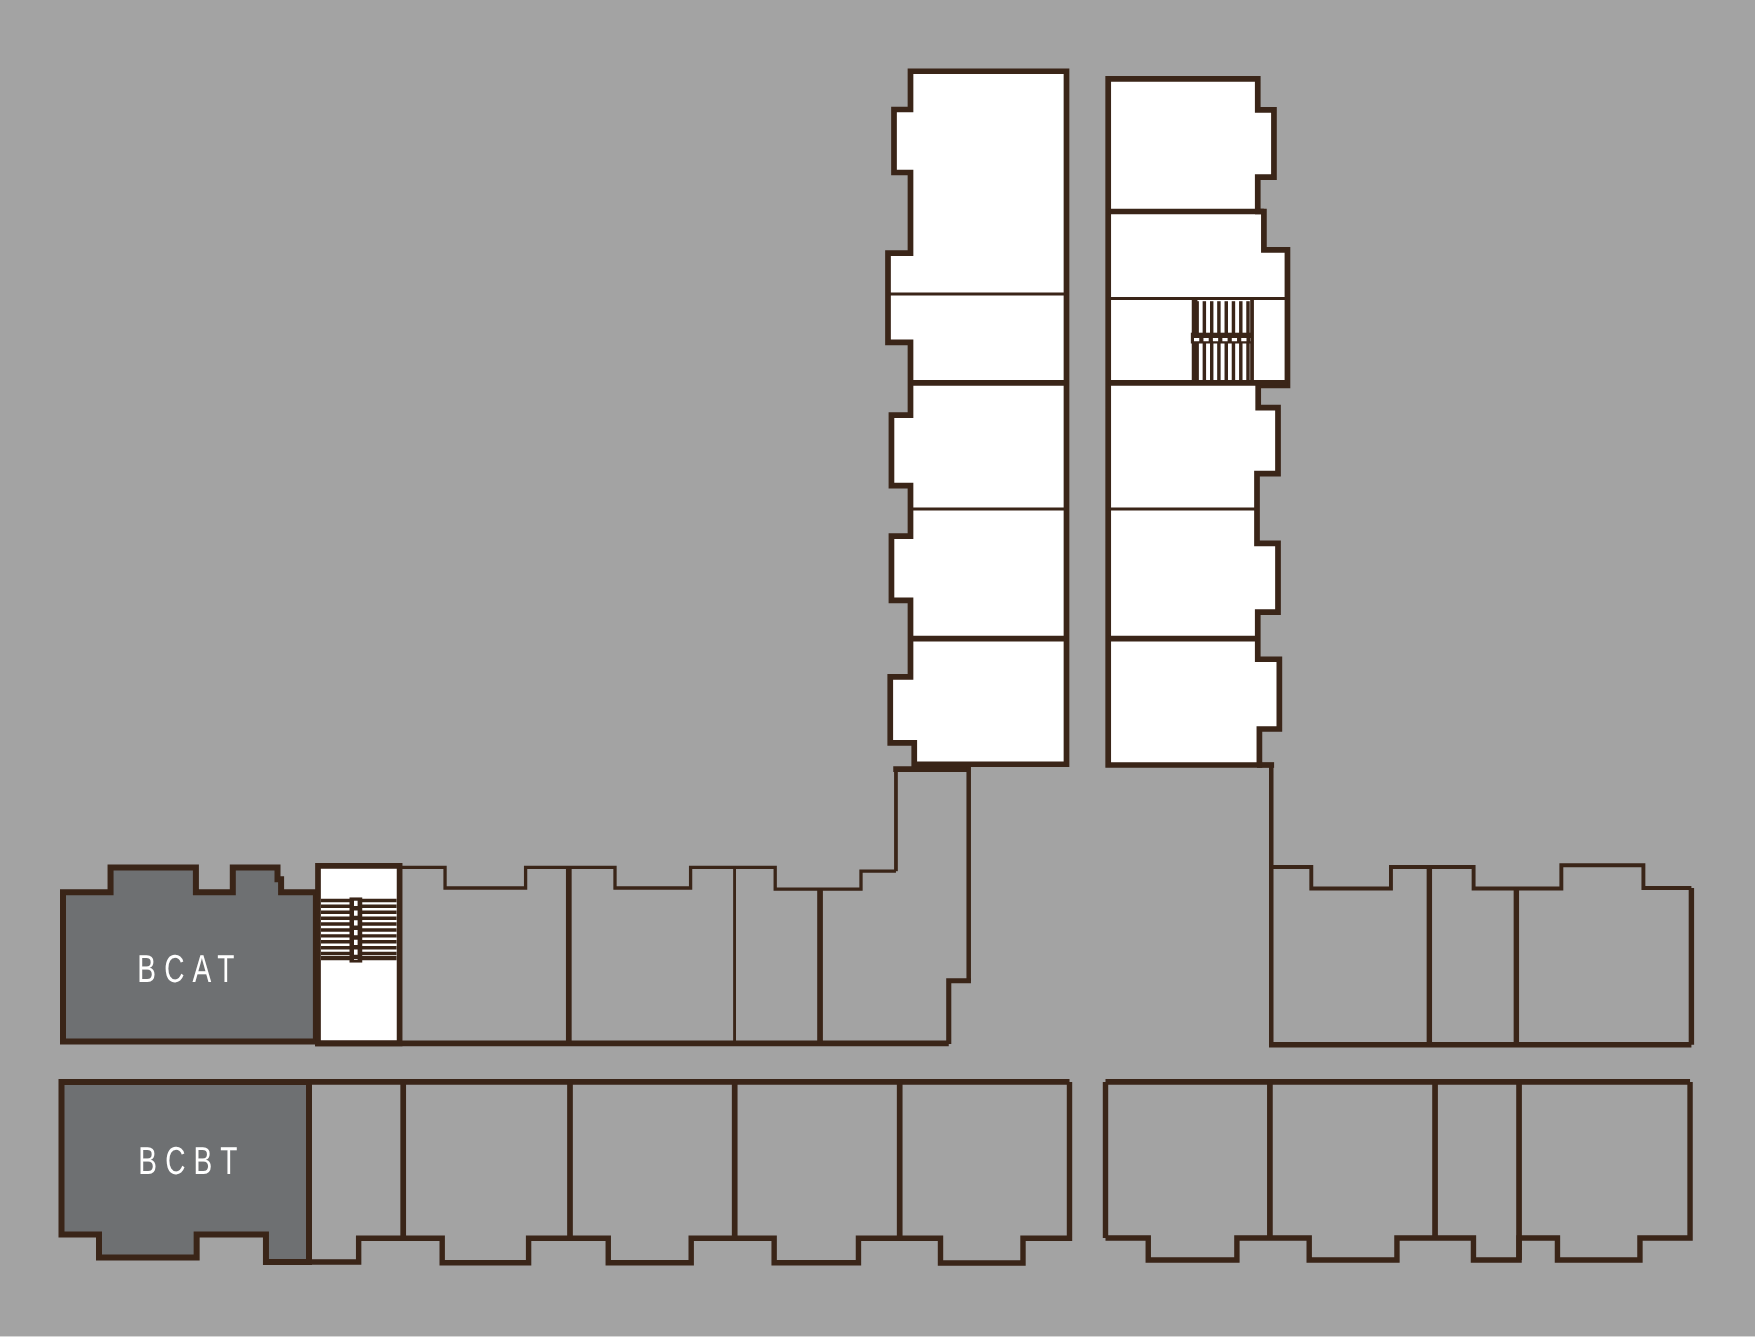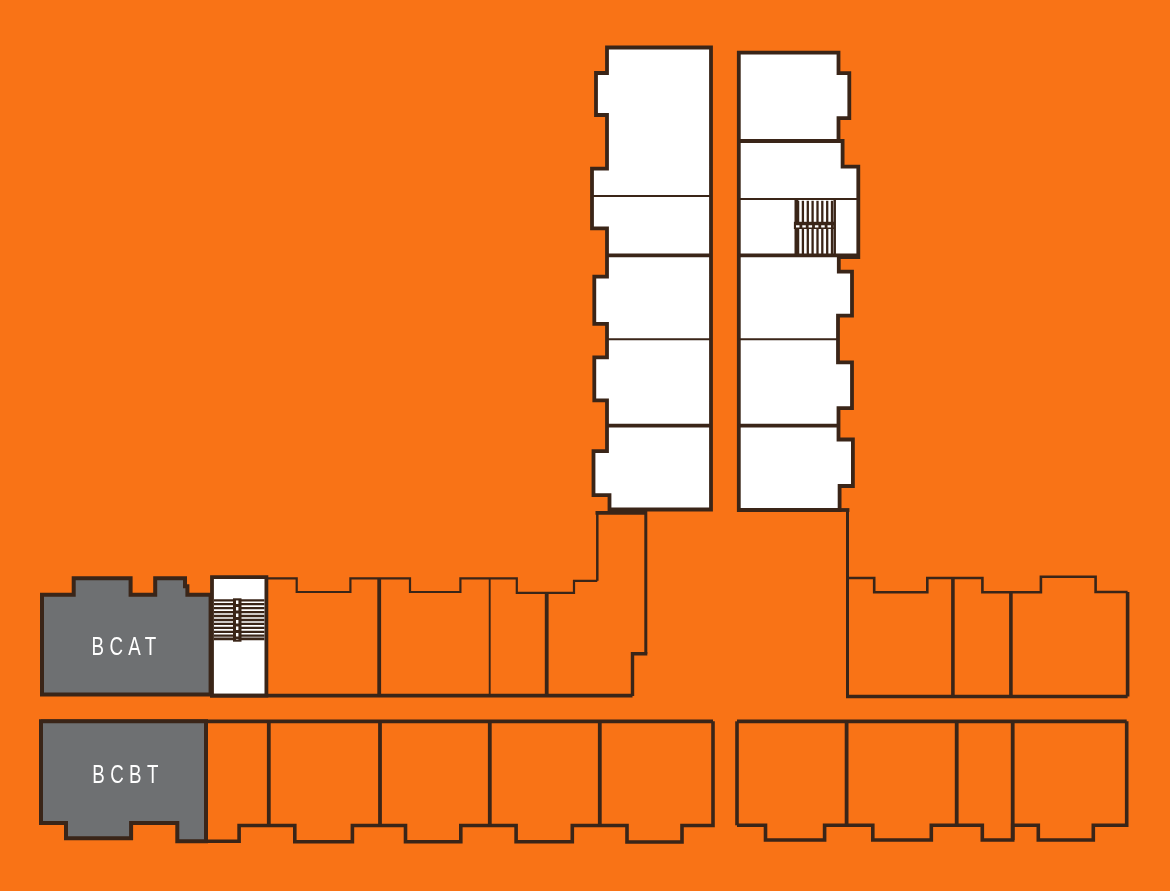--- a/index.html
+++ b/index.html
@@ -1,16 +1,16 @@
 <!DOCTYPE html>
 <html><head>
 <meta charset="utf-8">
 <style>
   html,body{margin:0;padding:0;background:#ffffff;}
-  .wrap{width:1170px;height:891px;position:relative;background:#f97316;overflow:hidden;}
+  .wrap{width:1170px;height:891px;position:relative;background:#a3a3a3;overflow:hidden;}
   svg{display:block;}
   text{font-family:"Liberation Sans",sans-serif;}
 </style>
 </head>
 <body>
 <div class="wrap">
 <svg width="1170" height="891" viewBox="0 0 1170 891" fill="none" stroke-linecap="butt" stroke-linejoin="miter">
 
   <path d="M607,47.5 H711 V509.5 H609.5 V495.2 H593.5 V451.2 H607 V400.3 H594.3 V357.4 H607 V323.8 H594.3 V276.7 H607 V228.3 H592 V168.7 H607 V115 H596 V73 H607 Z" fill="#ffffff" stroke="#3a2518" stroke-width="3.8"></path>
   <path d="M592,196 H711" stroke="#3a2518" stroke-width="2"></path>

